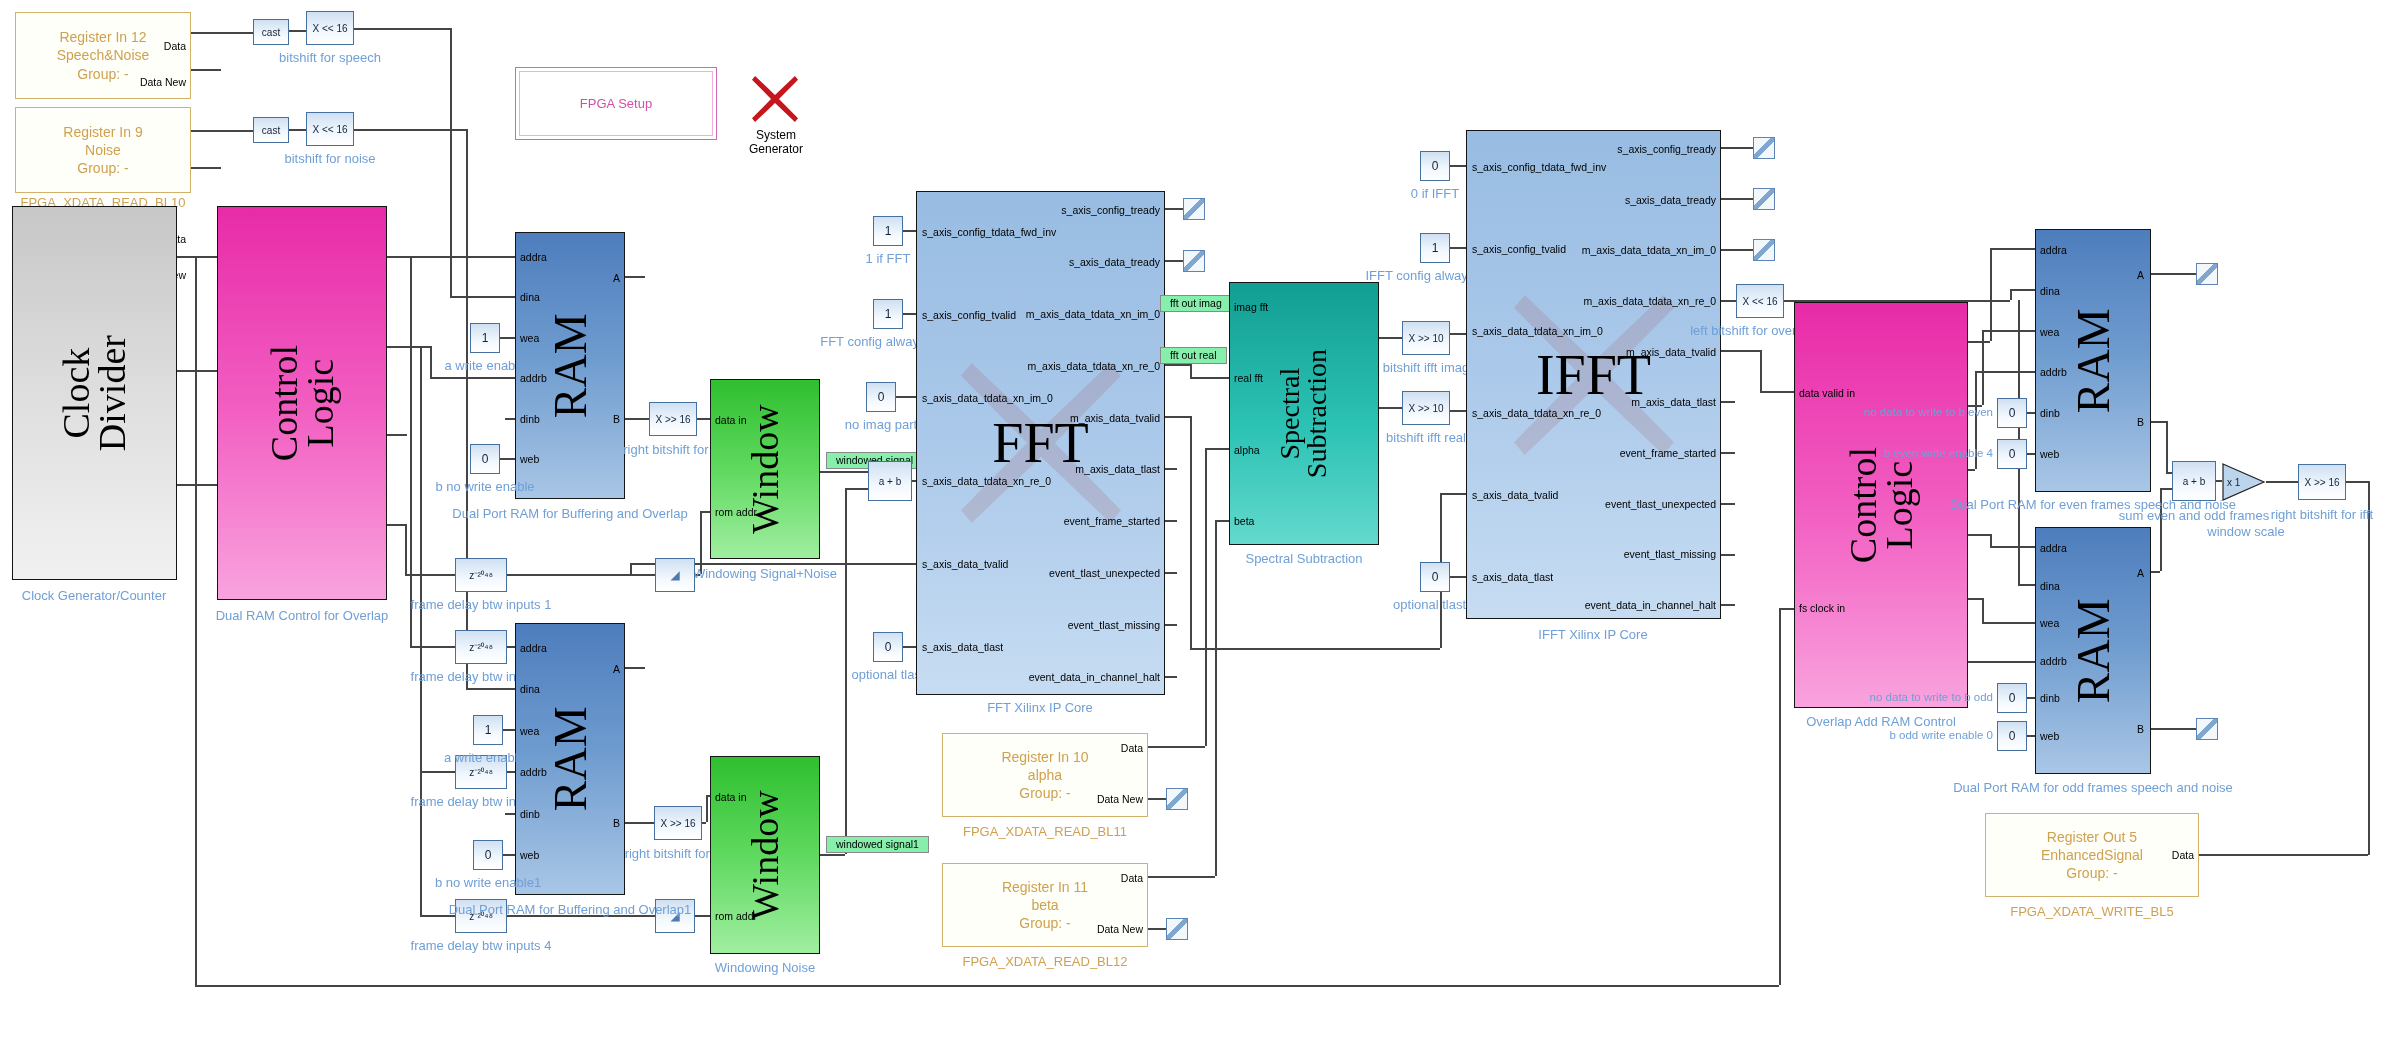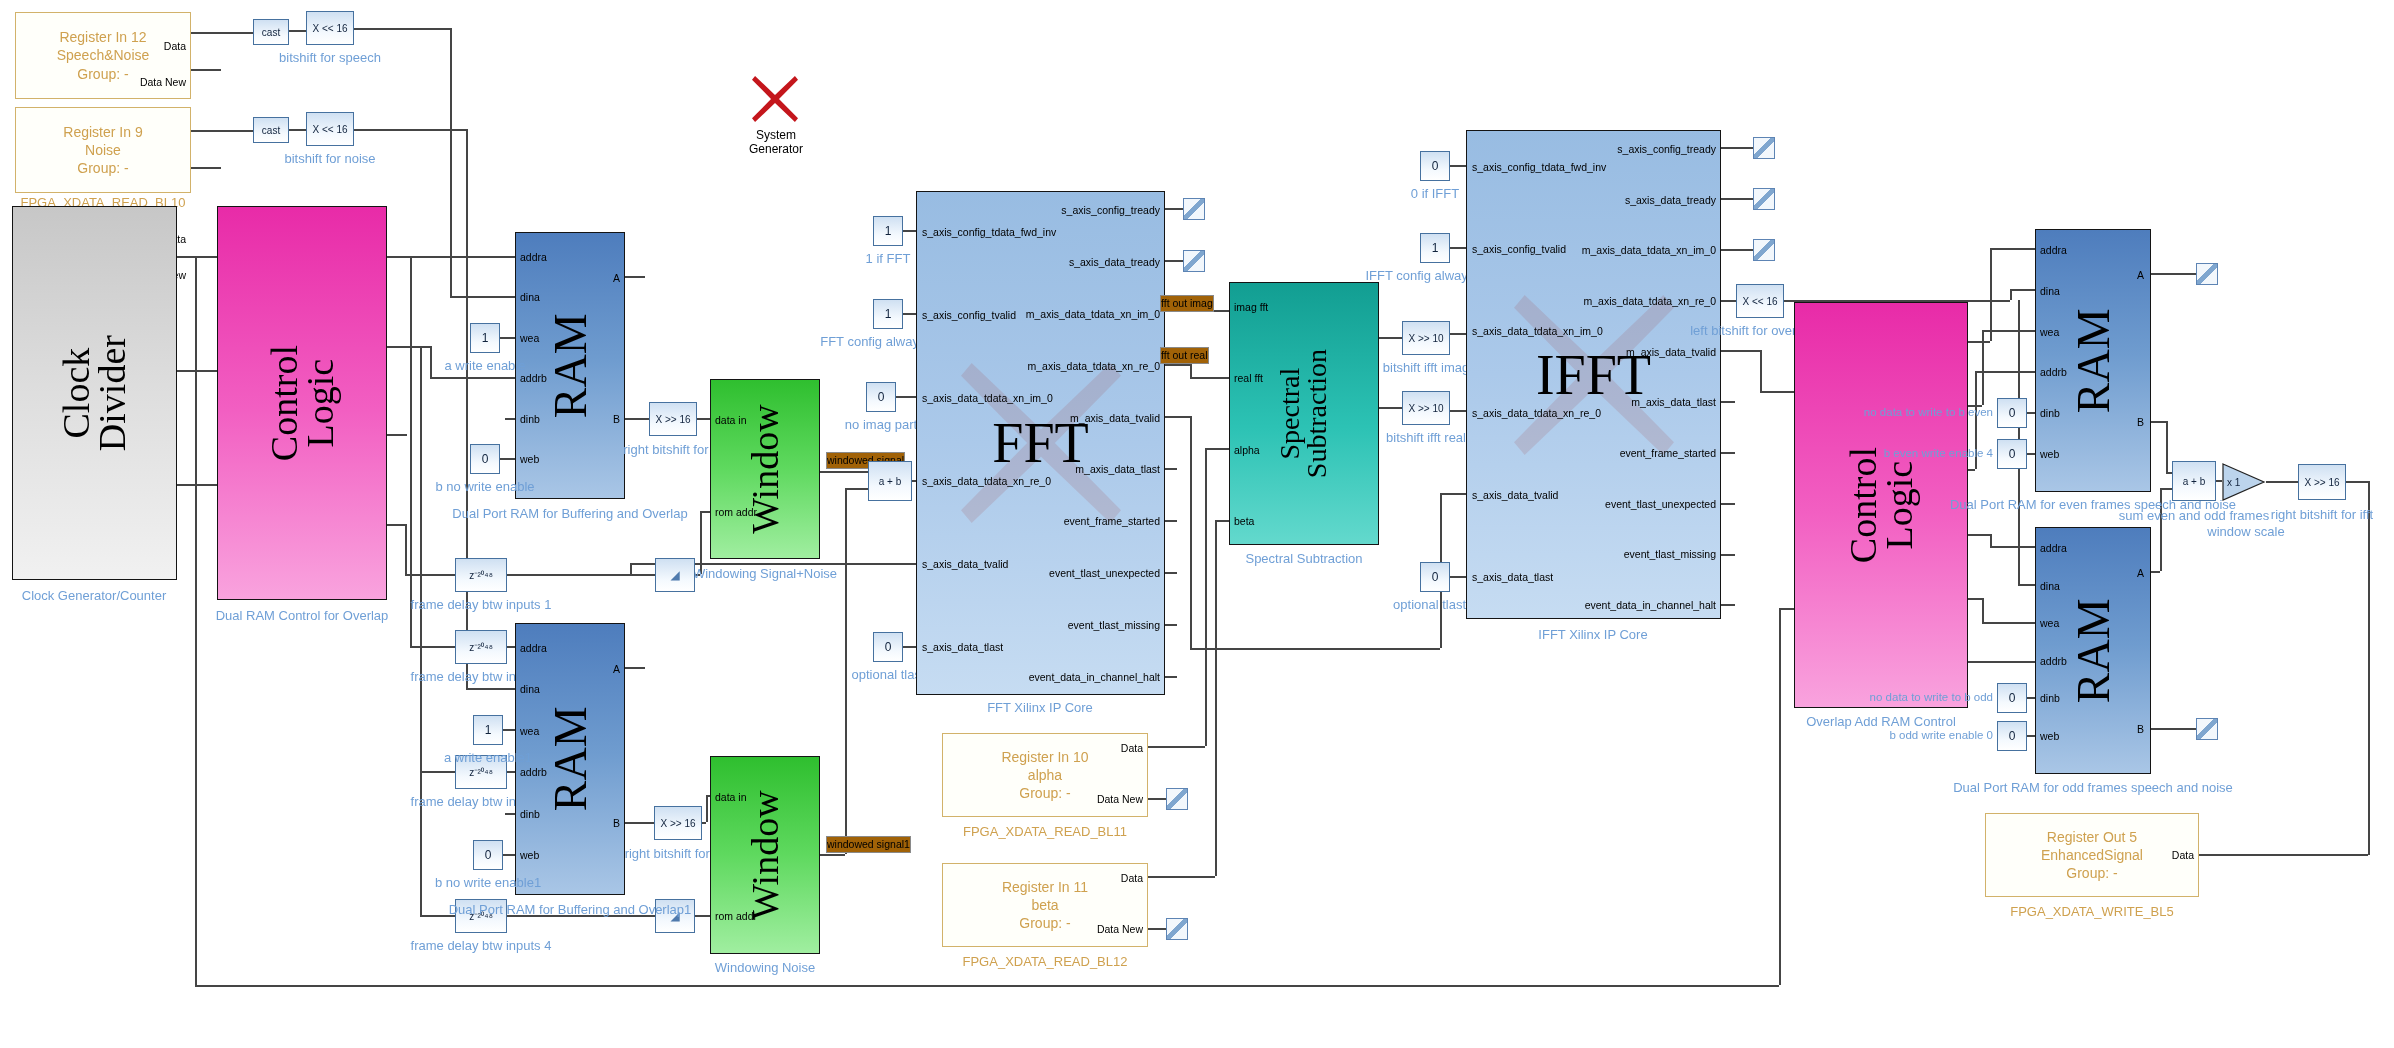--- a/index.html
+++ b/index.html
@@ -42,22 +42,22 @@
       display:flex;align-items:center;justify-content:center;color:#11233d;}
   .f10{font-size:10px;} .f12{font-size:12px;}
   
   .reg{position:absolute;box-sizing:border-box;border:1.5px solid #d2b26a;background:#fffffa;}
   .regtxt{position:absolute;inset:0;display:flex;flex-direction:column;align-items:center;justify-content:center;
           color:#cfa14f;font-size:14px;line-height:1.3;pointer-events:none;}
   
   .term{position:absolute;width:22px;height:22px;box-sizing:border-box;border:1.5px solid #5d84b4;
         background:linear-gradient(135deg,#f2f7fc 42%,#7fa6cf 42%,#7fa6cf 58%,#f2f7fc 58%);}
   
-  .lbox{position:absolute;border:1px solid #8a8a8a;background:#a16207;font-size:10.5px;line-height:15px;
-        padding:0 0;white-space:nowrap;color:#000;}
+  .lbox{position:absolute;border:1px solid #8a8a8a;background:#86efac;font-size:10.5px;line-height:15px;
+        padding:0 9px;white-space:nowrap;color:#000;}
   
   .setup{position:absolute;box-sizing:border-box;border:1px solid #cf6ab8;background:#fff;
          box-shadow:inset 0 0 0 3px #fff,inset 0 0 0 4px #efb0dd;
          display:flex;align-items:center;justify-content:center;color:#d14fa6;font-size:13px;}
   .sg{position:absolute;font-size:12px;color:#000;text-align:center;line-height:1.2;width:80px;transform:translateX(-50%);}
 </style>
 </head>
 <body>
 
 <div id="canvas">
@@ -244,20 +244,23 @@
     </div>
   <div class="bname" style="left:330px;top:50px">bitshift for speech</div>
   <div class="sm f10" style="left:253px;top:117px;width:36px;height:26px">
       <span>cast</span>
     </div>
   <div class="sm f10" style="left:306px;top:112px;width:48px;height:34px">
       <span>X &lt;&lt; 16</span>
     </div>
   <div class="bname" style="left:330px;top:151px">bitshift for noise</div>
 
+  <div class="setup" style="left:515px;top:67px;width:202px;height:73px">
+    <span>FPGA Setup</span>
+  </div>
 
   <svg style="position:absolute;left:752px;top:76px" width="46" height="46" viewBox="0 0 150 150">
     <path d="M10 0 L75 62 L140 0 L150 12 L88 75 L150 138 L140 150 L75 88 L10 150 L0 138 L62 75 L0 12 Z" fill="#c4161c"></path>
   </svg>
   <div class="sg" style="left:776px;top:128px">System Generator</div>
 
   <div class="blk grad-gray" style="left:12px;top:206px;width:165px;height:374px">
     <div class="rott">
         <span class="t38w">Clock Divider</span>
       </div>
@@ -509,20 +512,24 @@
 
   <div class="sm f10" style="left:1736px;top:284px;width:48px;height:34px">
       <span>X &lt;&lt; 16</span>
     </div>
   <div class="bname" style="left:1752px;top:323px">left bitshift for overlap</div>
 
   <div class="blk grad-ctrl" style="left:1794px;top:302px;width:174px;height:406px">
     <div class="rott">
         <span class="t38w">Control Logic</span>
       </div>
+    <div class="ports" style="left:4px;top:84px;height:228px;width:162px">
+      <span class="p">data valid in</span>
+      <span class="p">fs clock in</span>
+    </div>
   </div>
   <div class="bname" style="left:1881px;top:714px">Overlap Add RAM Control</div>
 
   <div class="blk grad-ram" style="left:2035px;top:229px;width:116px;height:263px">
     <div class="rott">
         <span class="t46">RAM</span>
       </div>
     <div class="ports" style="left:4px;top:14px;height:217px;width:104px">
       <span class="p">addra</span>
       <span class="p">dina</span>

